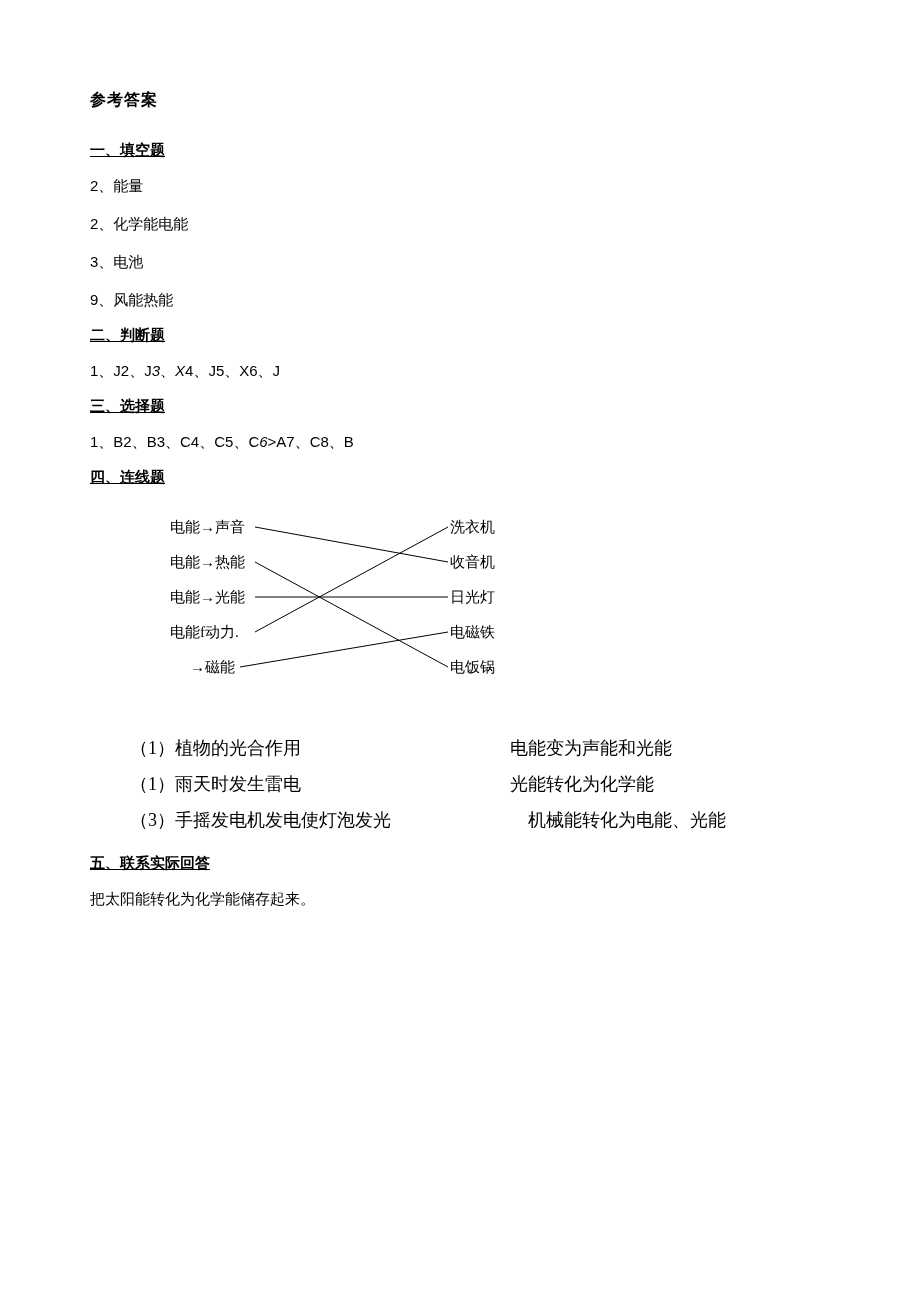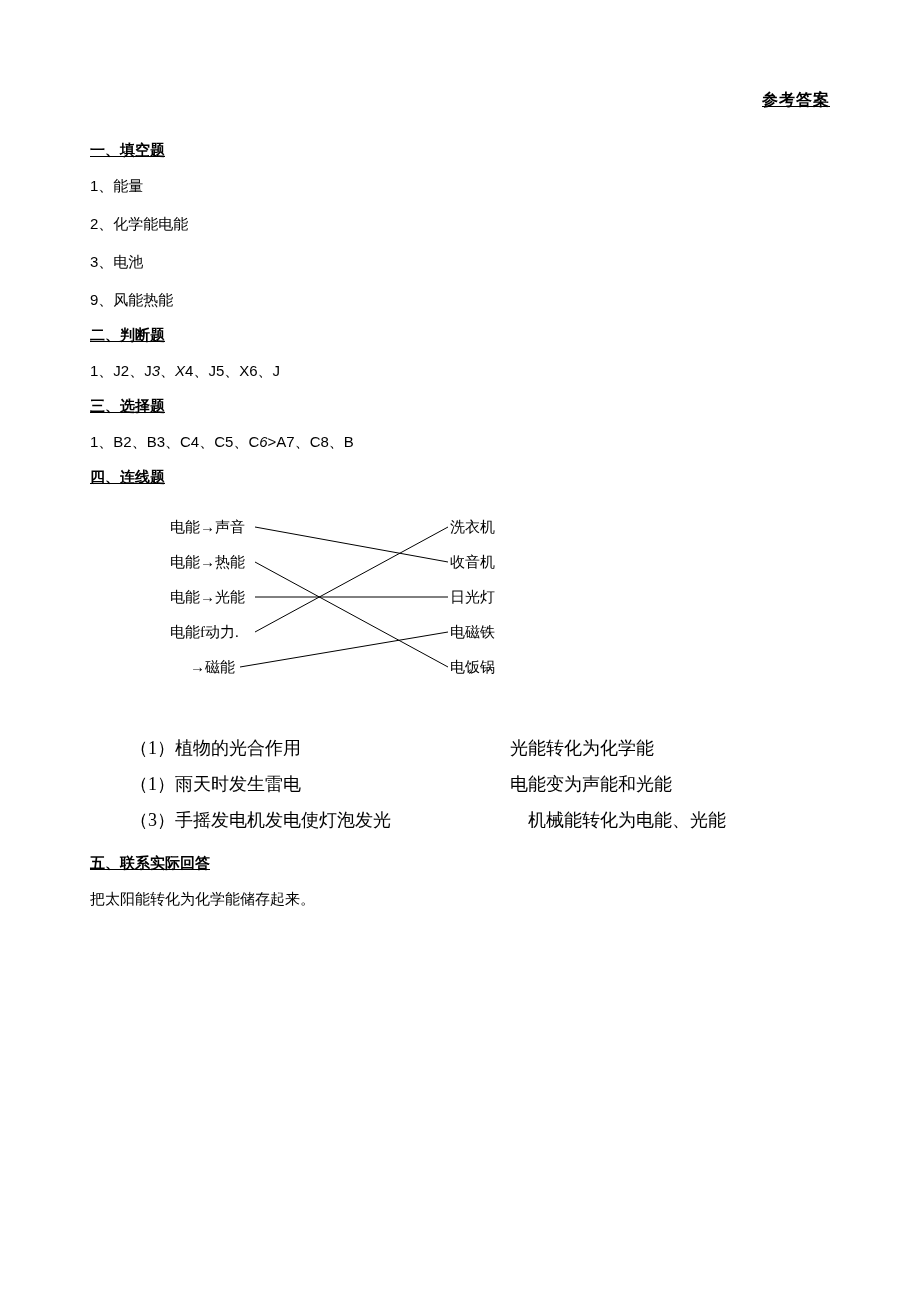--- a/index.html
+++ b/index.html
@@ -6,26 +6,25 @@
   body {
     width: 920px;
     height: 1301px;
     background: #ffffff;
     font-family: "Microsoft YaHei", "SimSun", sans-serif;
     color: #000000;
     padding: 90px 90px 0 90px;
     font-size: 15px;
   }
   .title {
-    text-align: right;
+    text-align: left;
     font-weight: bold;
     font-size: 16px;
     margin-bottom: 30px;
     letter-spacing: 1px;
-    text-decoration: underline;
   }
   .section-head {
     font-weight: bold;
     margin-bottom: 14px;
     margin-top: 6px;
     text-decoration: underline;
   }
   .line {
     margin-bottom: 14px;
     line-height: 1.6;
@@ -46,21 +45,21 @@
     font-size: 18px;
   }
   .serif { font-family: "SimSun", serif; }
 </style>
 </head>
 <body>
 
 <div class="title">参考答案</div>
 
 <div class="section-head">一、填空题</div>
-<div class="line">1、能量</div>
+<div class="line">2、能量</div>
 <div class="line">2、化学能电能</div>
 <div class="line">3、电池</div>
 <div class="line">9、风能热能</div>
 
 <div class="section-head">二、判断题</div>
 <div class="line">
   <span>1、J2、J</span><span class="italic">3</span><span>、</span><span class="italic">X</span><span>4、J5、X6、J</span>
 </div>
 
 <div class="section-head">三、选择题</div>
@@ -102,20 +101,20 @@
   </svg>
 </div>
 
 <div class="two-col">
   <div class="col-left">
     <div class="row serif">（1）植物的光合作用</div>
     <div class="row serif">（1）雨天时发生雷电</div>
     <div class="row serif">（3）手摇发电机发电使灯泡发光</div>
   </div>
   <div class="col-right">
+    <div class="row serif">电能变为声能和光能</div>
     <div class="row serif">光能转化为化学能</div>
-    <div class="row serif">电能变为声能和光能</div>
     <div class="row serif">　机械能转化为电能、光能</div>
   </div>
 </div>
 
 <div class="section-head">五、联系实际回答</div>
 <div class="line">把太阳能转化为化学能储存起来。</div>
 
 </body></html>

